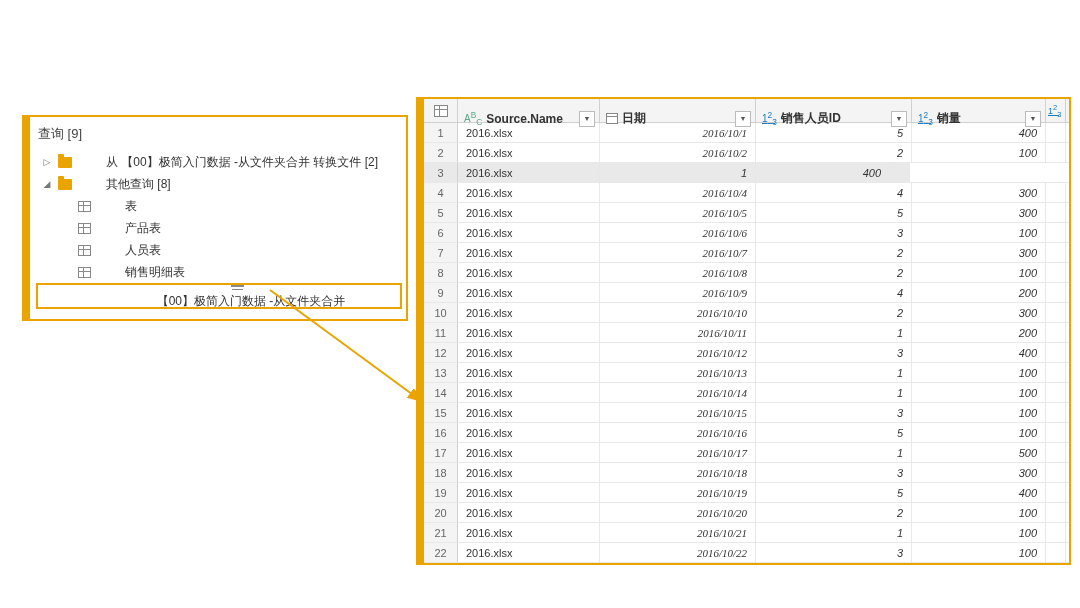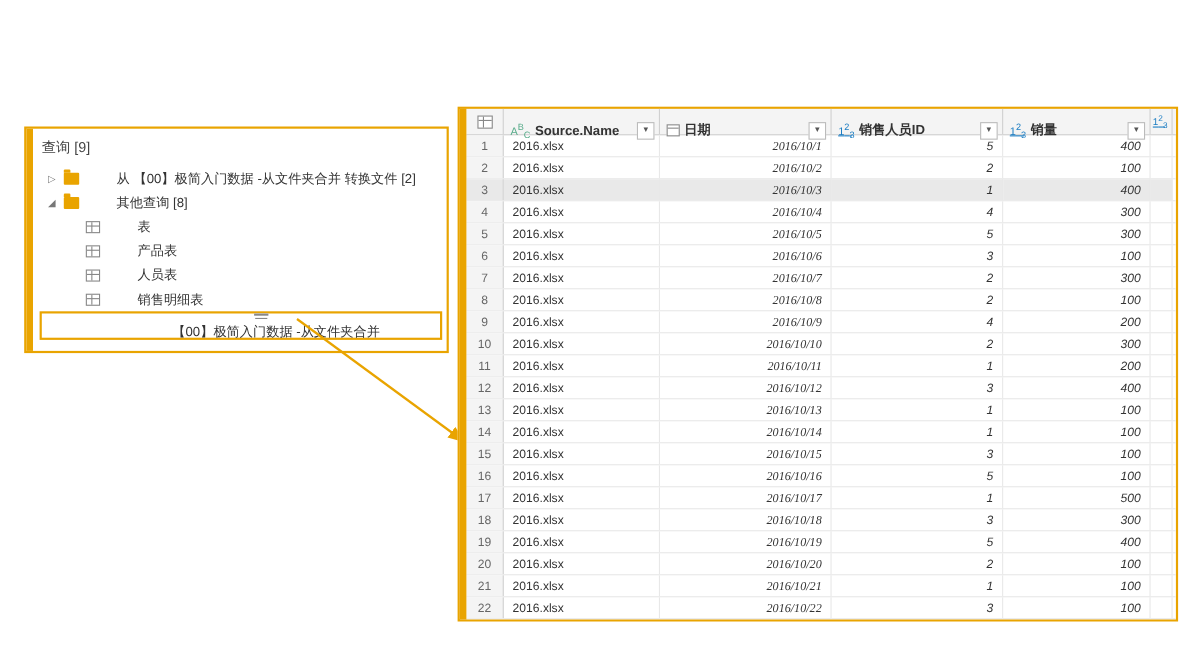--- a/index.html
+++ b/index.html
@@ -147,21 +147,20 @@
           <div class="rownum">2</div>
           <div class="cell c-src">2016.xlsx</div>
           <div class="cell c-date date">2016/10/2</div>
           <div class="cell c-sp right">2</div>
           <div class="cell c-qty right">100</div>
           <div class="cell c-last"></div>
         </div>
         <div class="grid-row selected">
           <div class="rownum">3</div>
           <div class="cell c-src">2016.xlsx</div>
-          <div class="cell c-date date">2016/10/3</div>
           <div class="cell c-sp right">1</div>
           <div class="cell c-qty right">400</div>
           <div class="cell c-last"></div>
         </div>
         <div class="grid-row">
           <div class="rownum">4</div>
           <div class="cell c-src">2016.xlsx</div>
           <div class="cell c-date date">2016/10/4</div>
           <div class="cell c-sp right">4</div>
           <div class="cell c-qty right">300</div>

